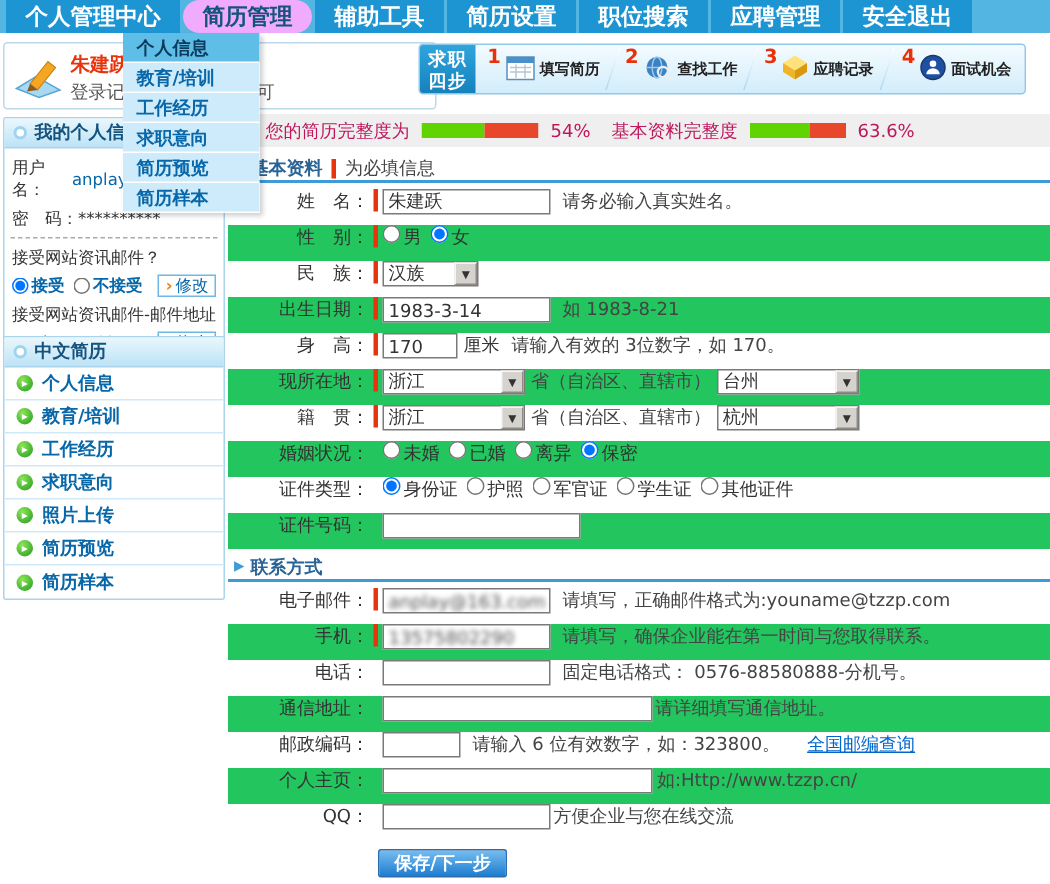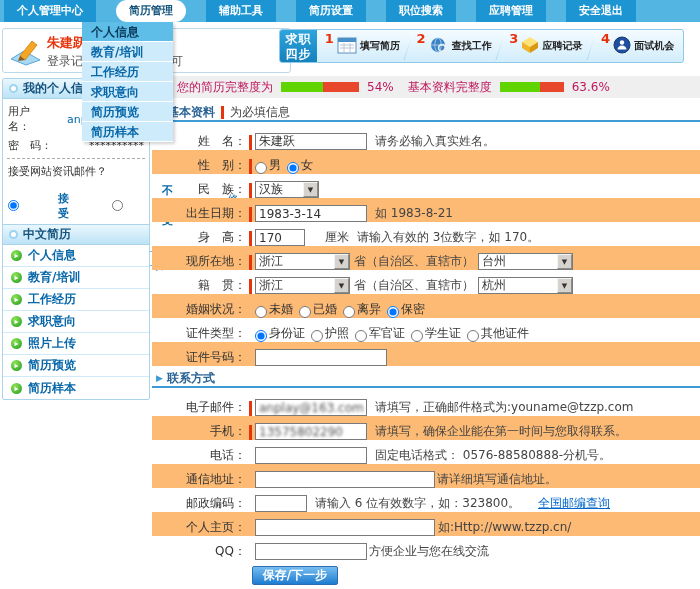--- a/index.html
+++ b/index.html
@@ -2,23 +2,23 @@
 <html><head>
 <meta charset="utf-8">
 <style>
   * { margin:0; padding:0; box-sizing:border-box; }
   html,body { background:#fff; }
   body { font-family:"DejaVu Sans","Liberation Sans",sans-serif; font-size:12px; color:#333; }
   .page { position:relative; width:700px; height:589px; background:#fff; overflow:hidden; }
 
   
   .nav { position:absolute; top:0; left:0; width:700px; height:22px; background:#53b5e2; padding-left:4px; white-space:nowrap; }
-  .navbtn { display:inline-block; height:22px; line-height:22px; padding:0 13px; margin-right:20px;
-            background:#1d95d2; color:#fff; font-weight:bold; font-size:11px; cursor:pointer; text-align:center; }
-  .navbtn.active { background:#ffffff; color:#14547c;border-radius:11px; }
+  .navbtn { display:inline-block; height:22px; line-height:22px; padding:0 13px; margin-right:2px;
+            background:#1d95d2; color:#fff; font-weight:bold; font-size:15px; cursor:pointer; text-align:center; }
+  .navbtn.active { background:#f0abfc; color:#14547c;border-radius:11px; }
 
   
   .dropdown { position:absolute; top:22px; left:82px; width:91px; z-index:30; box-shadow:2px 2px 3px rgba(0,0,0,.18); }
   .ditem { height:20px; line-height:20px; padding-left:9px; background:#cdebfa; border-bottom:1px solid #fff;
            color:#0767a9; font-weight:bold; font-size:12px; cursor:pointer; }
   .ditem.active { background:#5fbee8; color:#0b3b5c; }
 
   
   .userbox { position:absolute; top:28px; left:2px; width:289px; height:45px; border:1px solid #bcd9ea; border-radius:3px; background:#fff; }
   .pencilicon { position:absolute; left:6px; top:7px; }
@@ -44,54 +44,54 @@
   .pgreen { background:#5fd400; height:100%; }
   .pred { flex:1; background:#e8472b; height:100%; }
 
   
   .sidebox { position:absolute; left:2px; width:148px; border:1px solid #a9d4ec; background:#fff; border-radius:2px; }
   .box1 { top:78px; }
   .box2 { top:224px; }
   .sidehead { height:20px; background:linear-gradient(#eaf7fd,#bce3f6); border-bottom:1px solid #a9d4ec;
               display:flex; align-items:center; gap:5px; padding-left:6px; color:#15537e; font-weight:bold; font-size:12px; }
   .circleicon { width:9px; height:9px; border-radius:50%; background:#fff; border:2px solid #9ed4f0; flex-shrink:0; }
-  .siderow { padding:2px 5px; color:#333; font-size:11px; display:flex; align-items:center;gap:37px; }
+  .siderow { padding:2px 5px; color:#333; font-size:11px; display:flex; align-items:center; }
   .linktext { color:#0767a9; }
   .dashsep { border-top:1px dashed #aaa; margin:3px 4px; }
   .modbtn { margin-left:auto; border:1px solid #6fb7e4; background:#fff; height:15px; line-height:13px; padding:0 4px;
             font-size:11px; color:#0767a9; display:inline-flex; align-items:center; gap:2px; cursor:pointer; }
   .modarrow { color:#f08200; font-weight:bold; }
   .sradio { width:11px; height:11px; margin-right:2px; }
   .blueopt { color:#0767a9; font-weight:bold; margin-right:6px; }
   .mitem { height:22px; display:flex; align-items:center; gap:6px; padding-left:8px; border-bottom:1px solid #cfe9f8;
            color:#0767a9; font-weight:bold; font-size:12px; cursor:pointer; }
   .mitem:last-child { border-bottom:none; }
   .greenball { width:11px; height:11px; border-radius:50%; flex-shrink:0; text-align:center; line-height:11px;
                font-size:8px; color:#fff; background:radial-gradient(circle at 35% 30%, #8ee455, #1f9a1f); }
 
   
   .main { position:absolute; top:104px; left:152px; width:548px; }
   .sechead { height:18px; display:flex; align-items:center; gap:4px; border-bottom:2px solid #3e9bd6; padding-left:4px; margin-bottom:4px; }
   .tri { color:#3e9bd6; font-size:9px; }
   .sectitle { color:#2a6496; font-weight:bold; }
   .redbar { display:inline-block; width:3px; height:13px; background:#e8340c; margin:0 2px; }
   .secnote { color:#444; }
-  .frow { height:24px; display:flex; align-items:flex-end; padding-left:2px; }
-  .frow.alt { background:#fdba74; }
+  .frow { height:24px; display:flex; align-items:flex-start; padding-left:2px; }
+  .frow.alt { background:#22c55e; }
   .flabel { width:92px; text-align:right; color:#333; flex-shrink:0; }
   .req { width:3px; height:15px; background:#e8340c; margin:0 3px; flex-shrink:0; }
   .req.off { visibility:hidden; }
   .tbox { display:inline-flex; align-items:center; height:17px; border:1px solid #7a7a7a; background:#fff; padding:0 3px;
           font-size:12px; overflow:hidden; white-space:nowrap; }
   .sel { display:inline-flex; align-items:center; height:17px; border:1px solid #7a7a7a; background:#fff; padding-left:3px;
          font-size:12px; cursor:pointer; }
   .selarrow { margin-left:auto; width:15px; height:15px; background:#d6d2ce; border:1px solid; border-color:#f5f4f2 #8f8b86 #8f8b86 #f5f4f2;
               font-size:7px; color:#333; display:flex; align-items:center; justify-content:center; }
   .hint { margin-left:8px; color:#444; }
-  .unit { margin-left:20px; color:#333; }
+  .unit { margin-left:4px; color:#333; }
   .alink { color:#0066cc; text-decoration:underline; cursor:pointer; margin-left:18px; }
   .blurval { filter:blur(1.6px); opacity:.85; color:#333; }
   .fradio { width:12px; height:12px; margin:0 2px 0 6px; }
   .fradio.first { margin-left:0; }
   .btnrow { margin-top:6px; padding-left:100px; }
   .savebtn { width:86px; height:19px; background:linear-gradient(#76bdf0,#1e7cd0); color:#fff; font-weight:bold;
              border:1px solid #2b6db0; border-radius:2px; font-size:12px; cursor:pointer; font-family:inherit; }
   .w110{width:112px}.w50{width:50px}.w64{width:64px}.w95{width:95px}.w130{width:132px}.w115{width:112px}.w180{width:180px}.w55{width:52px}.w190{width:180px}
 </style>
 </head>

